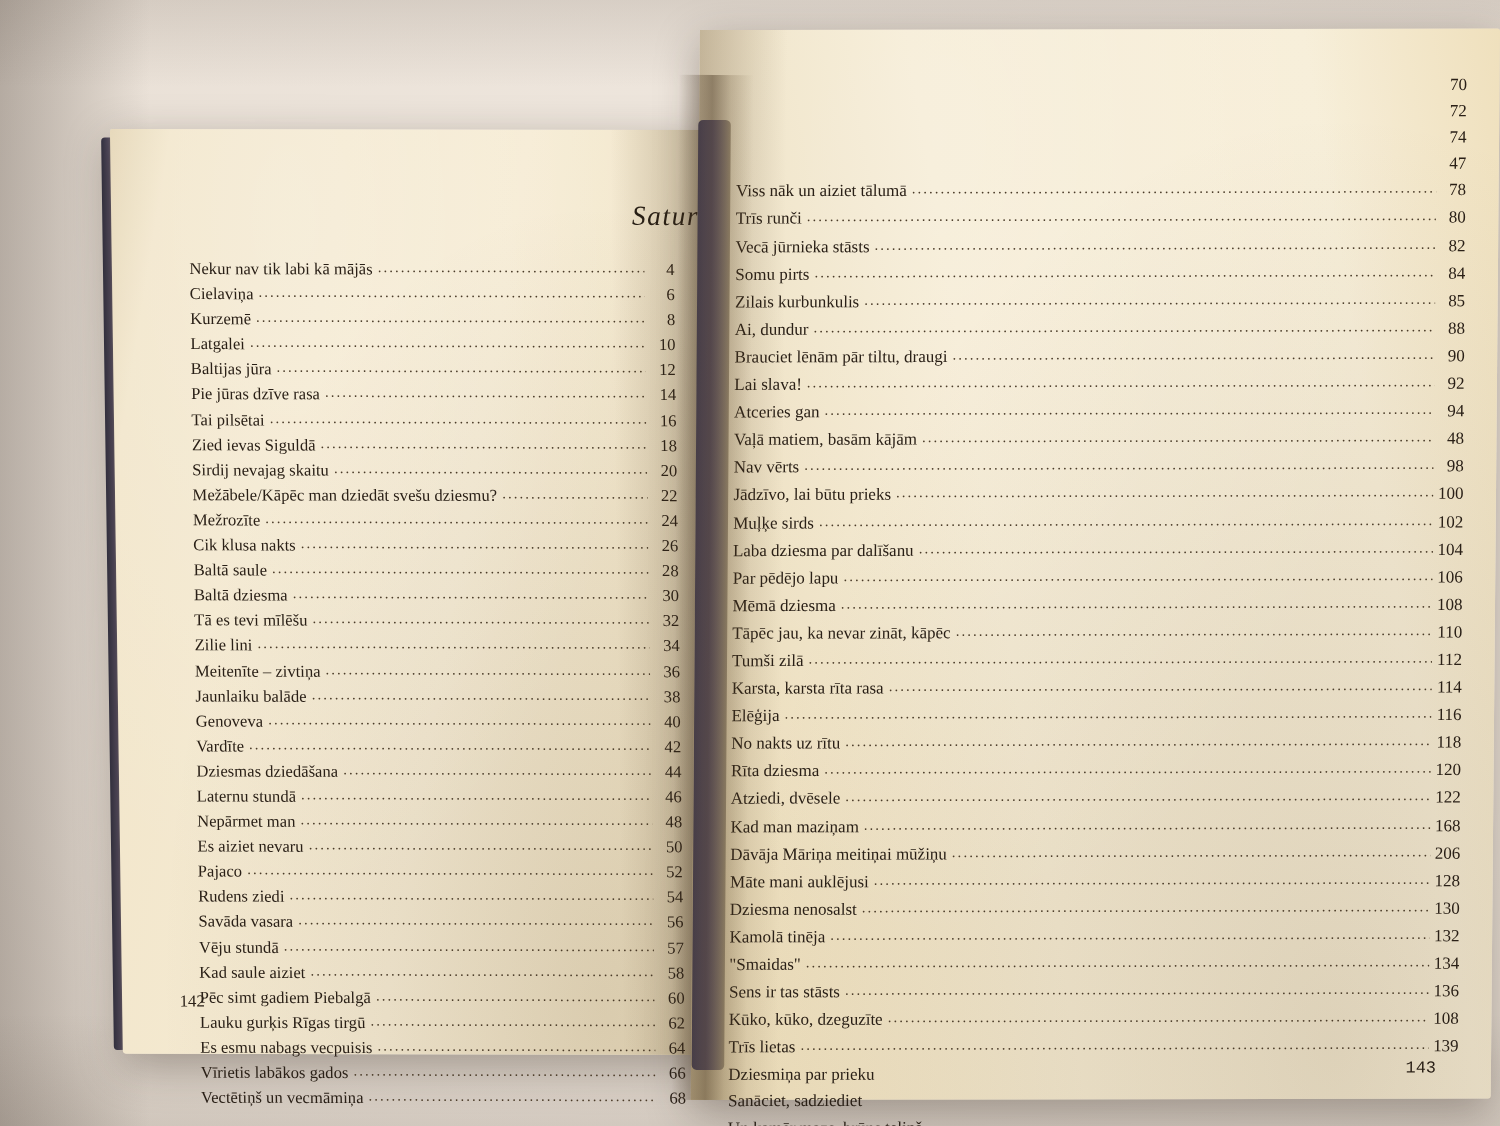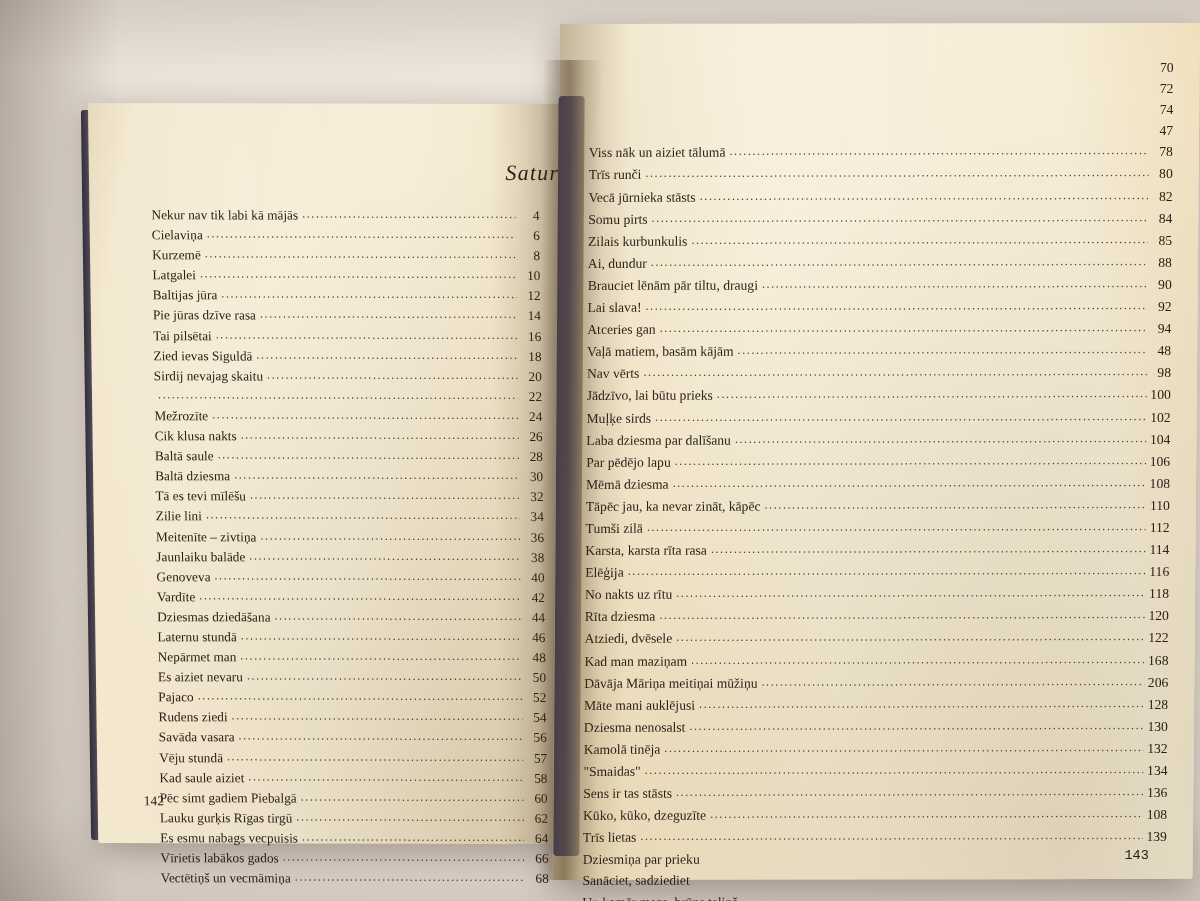--- a/index.html
+++ b/index.html
@@ -324,20 +324,21 @@
             <span class="t">Zied ievas Siguldā</span>
             <span class="dots">........................................................................................................................</span>
             <span class="pg">18</span>
           </li>
           <li class="toc-row">
             <span class="t">Sirdij nevajag skaitu</span>
             <span class="dots">........................................................................................................................</span>
             <span class="pg">20</span>
           </li>
           <li class="toc-row">
+            <span class="t">Mežābele/Kāpēc man dziedāt svešu dziesmu?</span>
             <span class="dots">........................................................................................................................</span>
             <span class="pg">22</span>
           </li>
           <li class="toc-row">
             <span class="t">Mežrozīte</span>
             <span class="dots">........................................................................................................................</span>
             <span class="pg">24</span>
           </li>
           <li class="toc-row">
             <span class="t">Cik klusa nakts</span>

